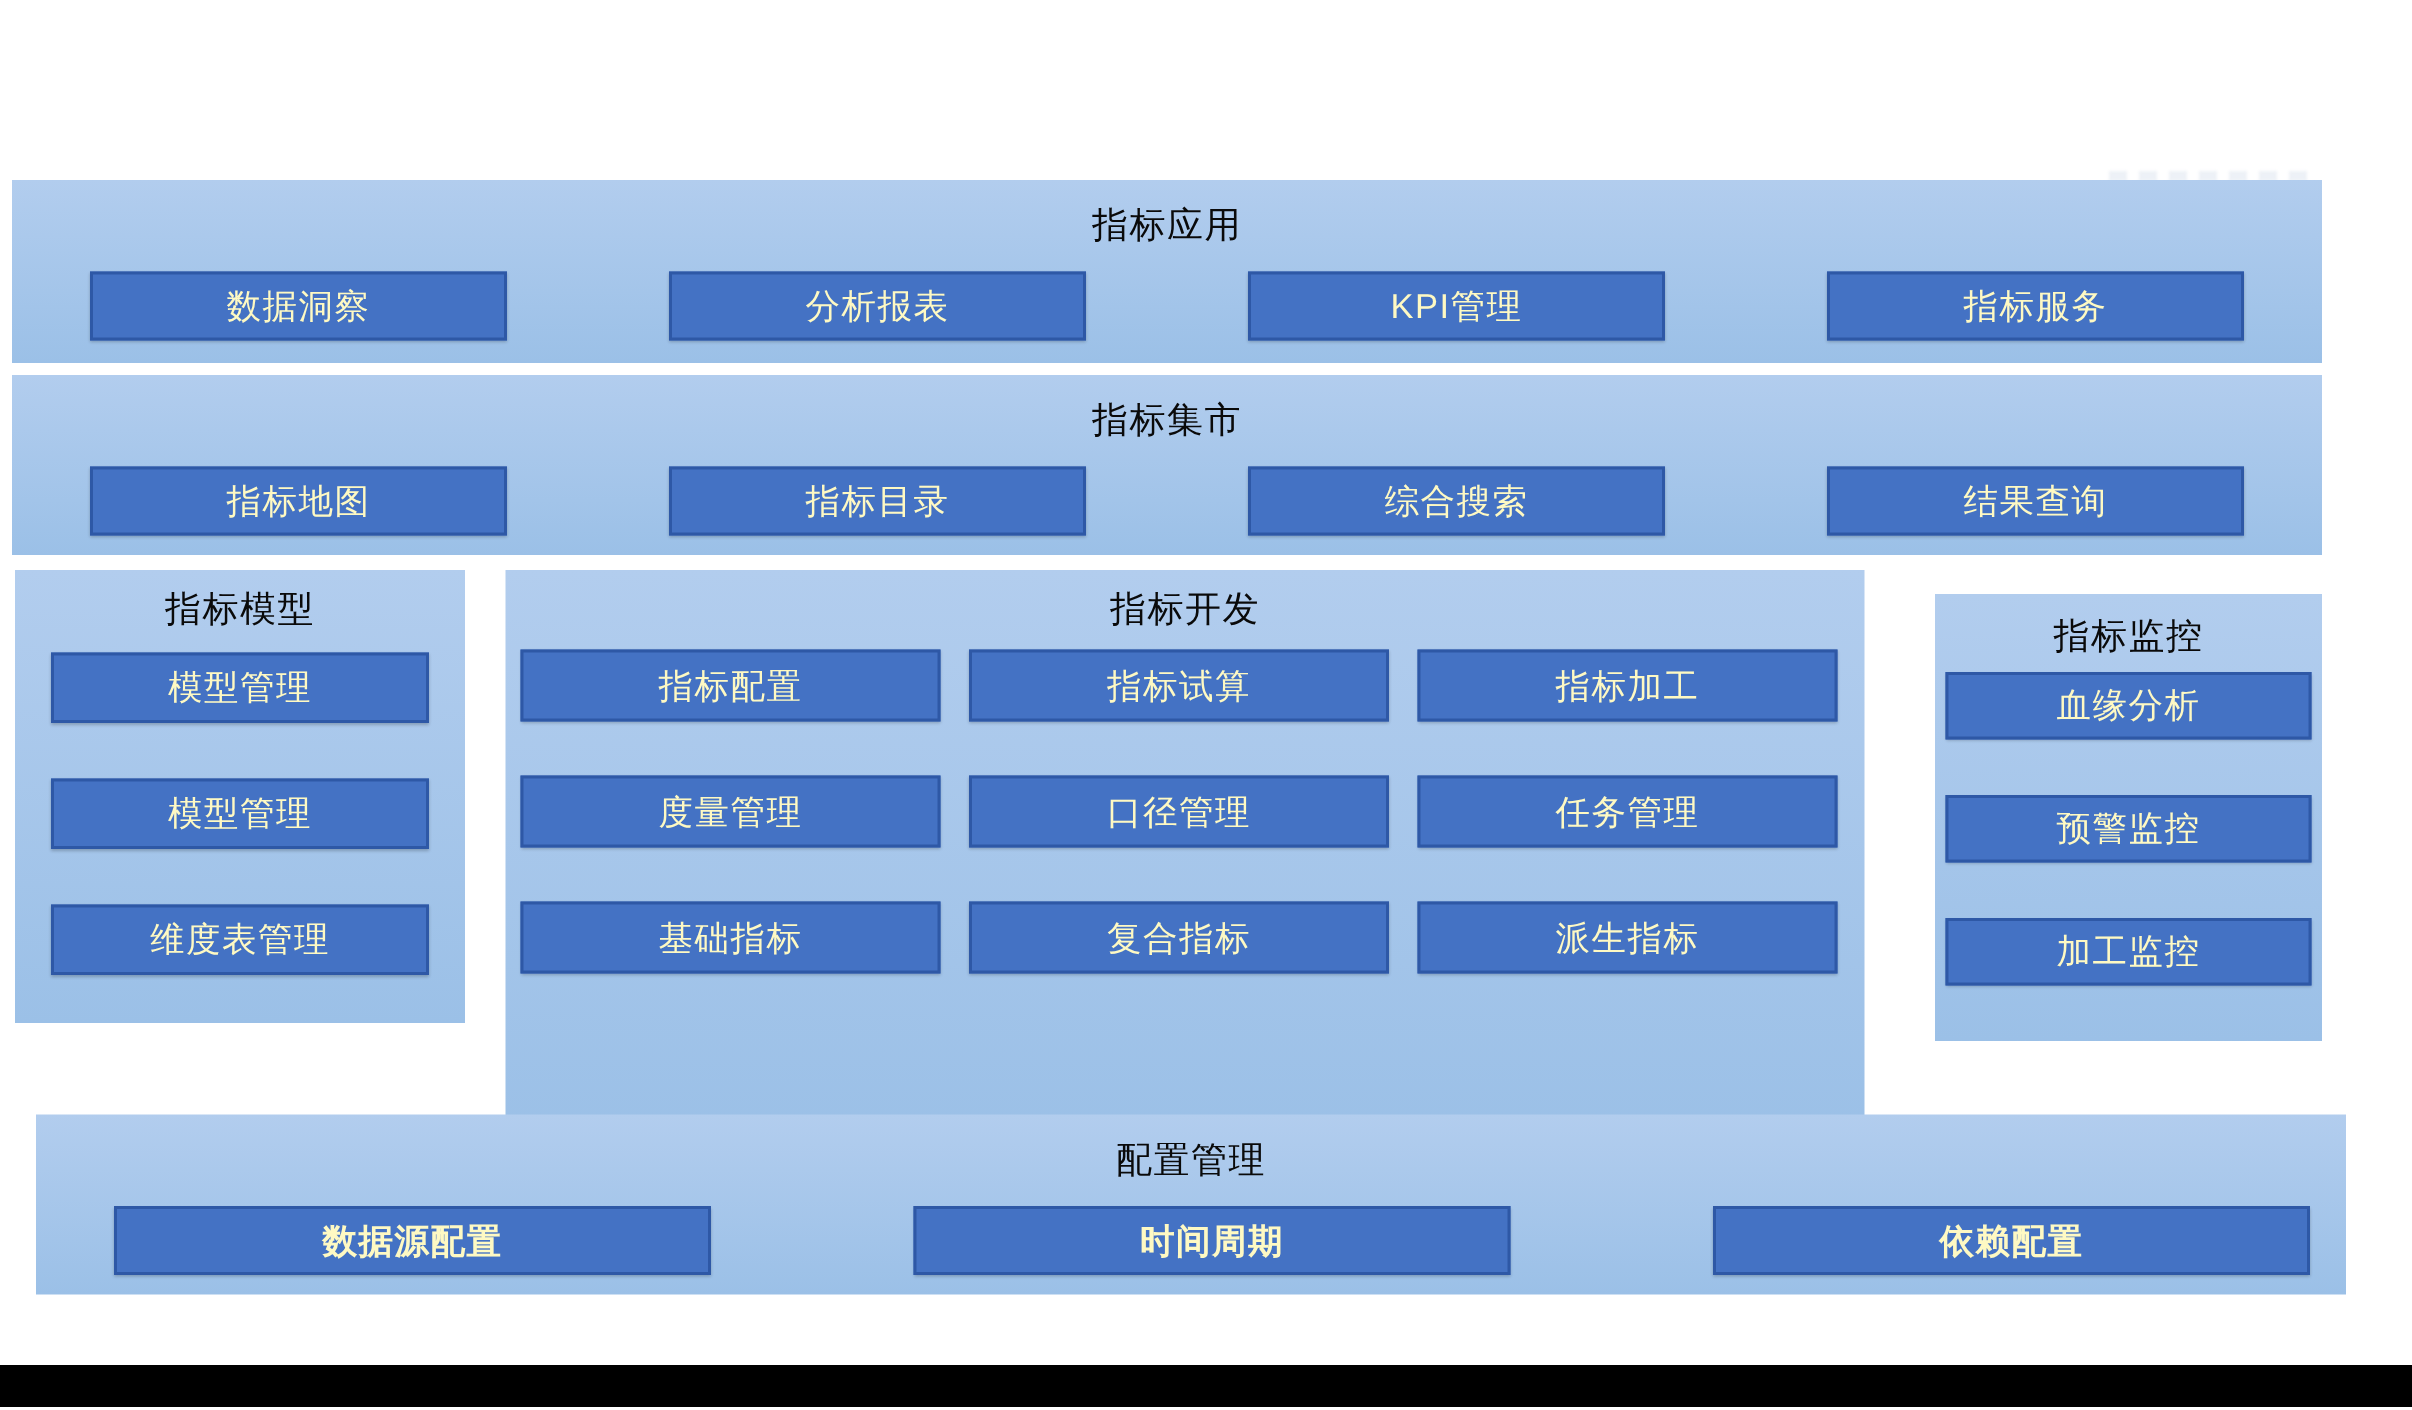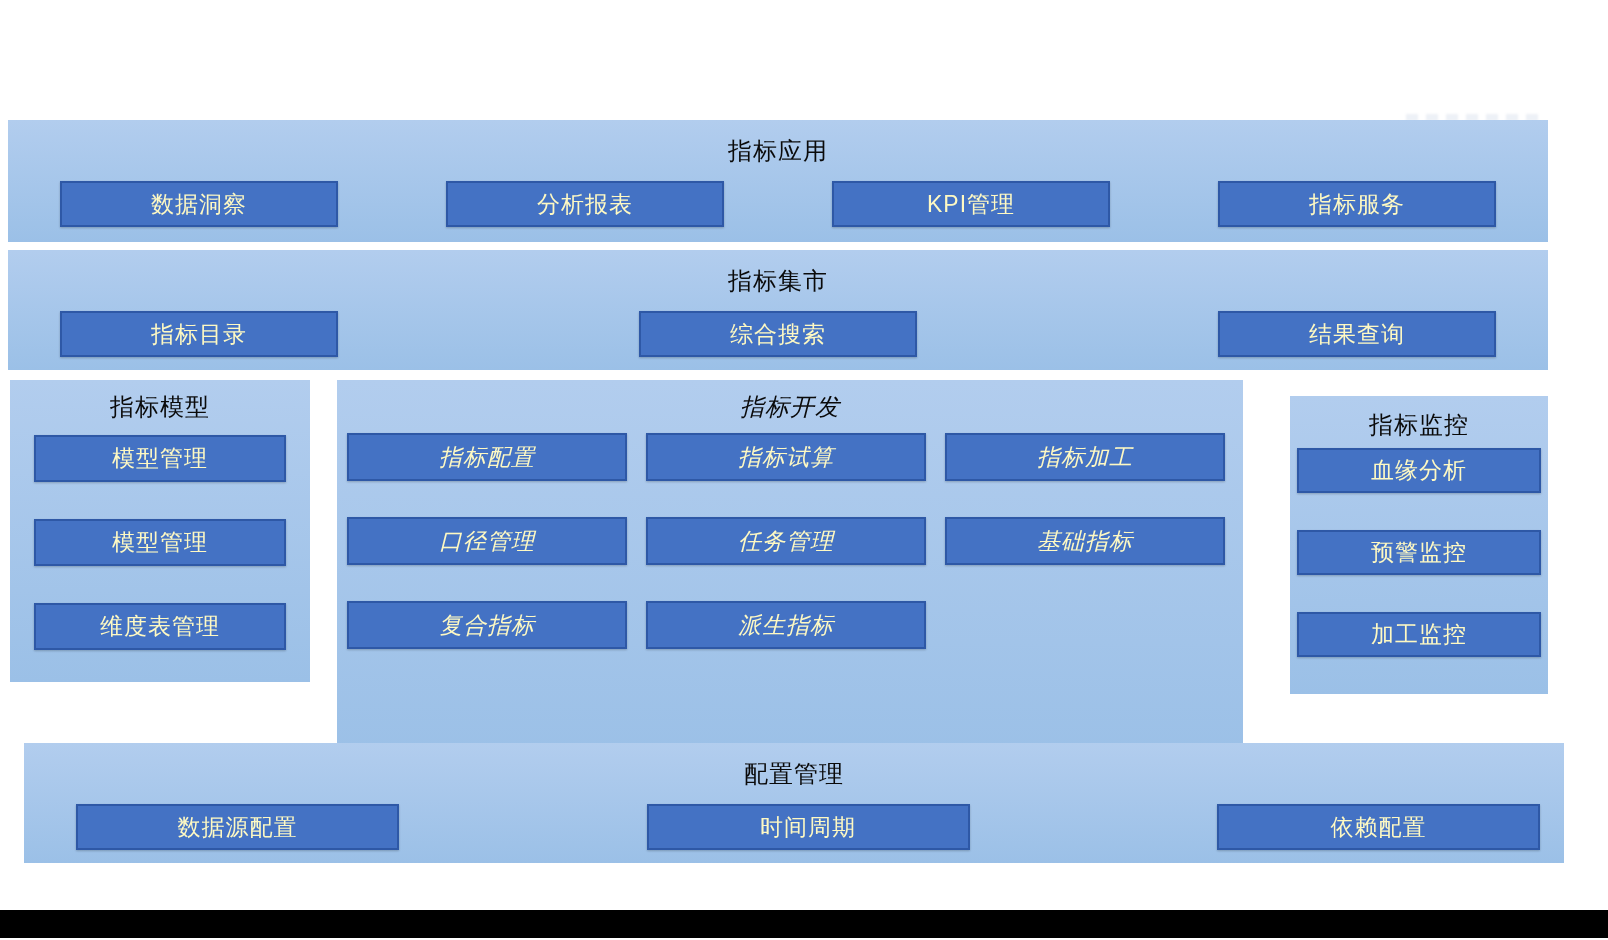--- a/index.html
+++ b/index.html
@@ -17,21 +17,21 @@
   .band, .panel {
     position: absolute;
     background: linear-gradient(180deg, #b2cdee 0%, #9bc0e7 100%);
   }
   .band { left: 8px; width: 1540px; }
   .band-app    { top: 120px; height: 122px; }
   .band-market { top: 250px; height: 120px; }
   .band-config { top: 698px; height: 120px; left: 24px; margin-top: 45px; }
 
   .panel-model   { left: 10px;   top: 380px; width: 300px; height: 302px; }
-  .panel-dev     { left: 337px;  top: 380px; width: 906px; height: 376px; font-style: italic; }
+  .panel-dev     { left: 337px;  top: 380px; width: 906px; height: 376px; }
   .panel-monitor { left: 1290px; top: 396px; width: 258px; height: 298px; }
 
   
   .band-title {
     margin: 0;
     padding-top: 16px;
     text-align: center;
     font-size: 24px;
     line-height: 30px;
     font-weight: 400;
@@ -57,21 +57,21 @@
 
   
   .band-row {
     display: flex;
     justify-content: space-between;
     margin-top: 15px;
     padding: 0 52px;
   }
   .band-row .mod-box { width: 278px; }
   .band-config .band-row { padding: 0 24px 0 52px; }
-  .band-config .band-row .mod-box { width: 323px; }
+  .band-config .band-row .mod-box { width: 398px; font-weight: bold; }
 
   
   .stack {
     display: flex;
     flex-direction: column;
     gap: 37px;
     margin-top: 13px;
     padding: 0 24px;
   }
   .stack .mod-box { height: 47px; }
@@ -120,20 +120,21 @@
     <div class="mod-box">数据洞察</div>
     <div class="mod-box">分析报表</div>
     <div class="mod-box">KPI管理</div>
     <div class="mod-box">指标服务</div>
   </div>
 </section>
 
 <section class="band band-market">
   <h2 class="band-title">指标集市</h2>
   <div class="band-row">
+    <div class="mod-box">指标地图</div>
     <div class="mod-box">指标目录</div>
     <div class="mod-box">综合搜索</div>
     <div class="mod-box">结果查询</div>
   </div>
 </section>
 
 <section class="panel panel-model">
   <h2 class="band-title">指标模型</h2>
   <div class="stack">
     <div class="mod-box">模型管理</div>
@@ -141,20 +142,21 @@
     <div class="mod-box">维度表管理</div>
   </div>
 </section>
 
 <section class="panel panel-dev">
   <h2 class="band-title">指标开发</h2>
   <div class="grid3">
     <div class="mod-box">指标配置</div>
     <div class="mod-box">指标试算</div>
     <div class="mod-box">指标加工</div>
+    <div class="mod-box">度量管理</div>
     <div class="mod-box">口径管理</div>
     <div class="mod-box">任务管理</div>
     <div class="mod-box">基础指标</div>
     <div class="mod-box">复合指标</div>
     <div class="mod-box">派生指标</div>
   </div>
 </section>
 
 <section class="panel panel-monitor">
   <h2 class="band-title">指标监控</h2>

